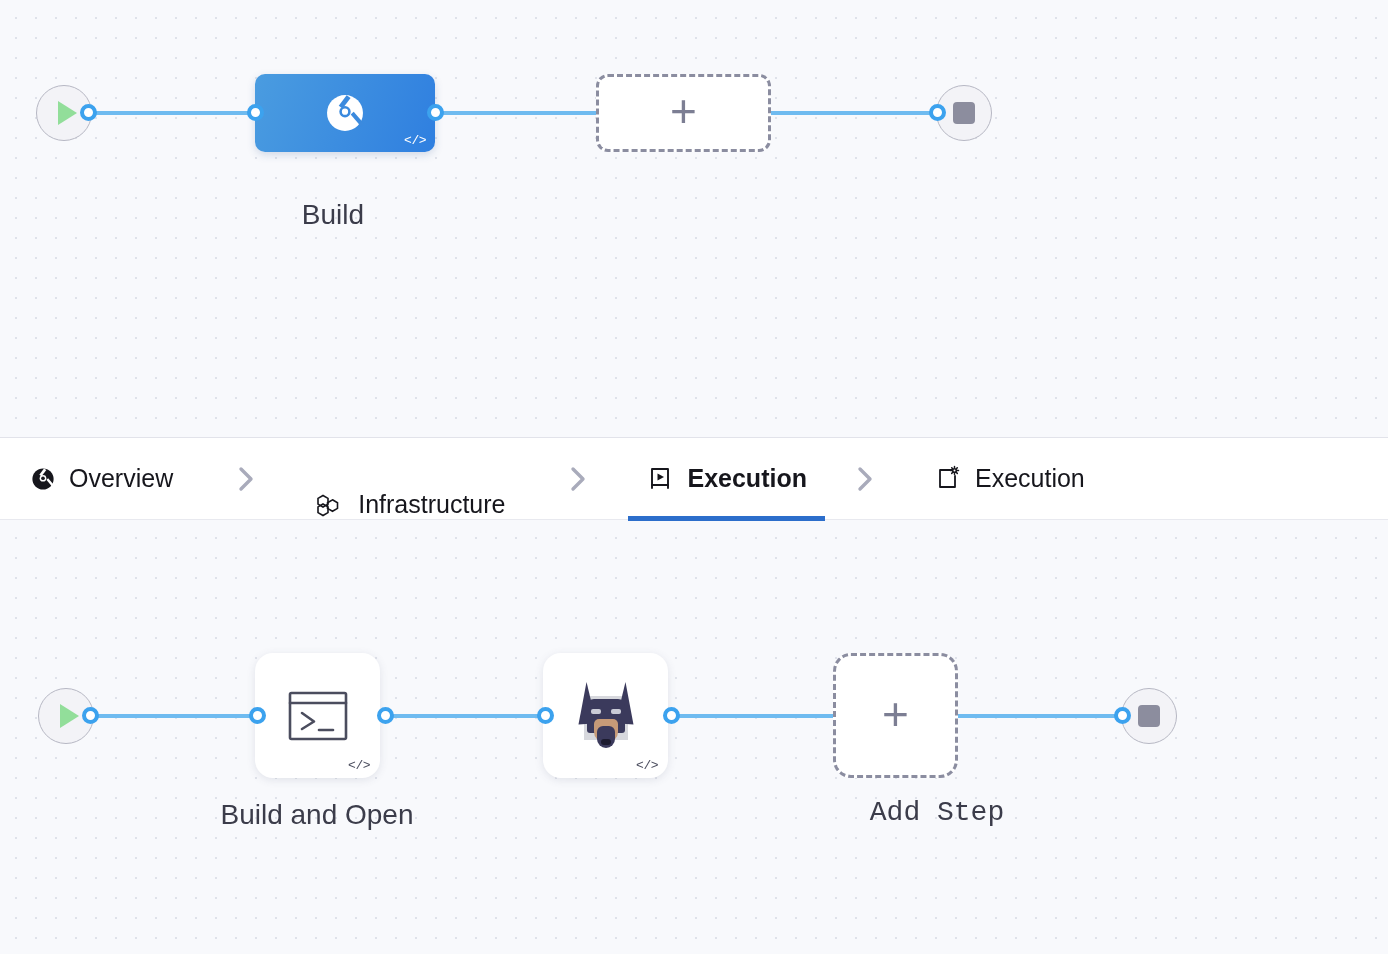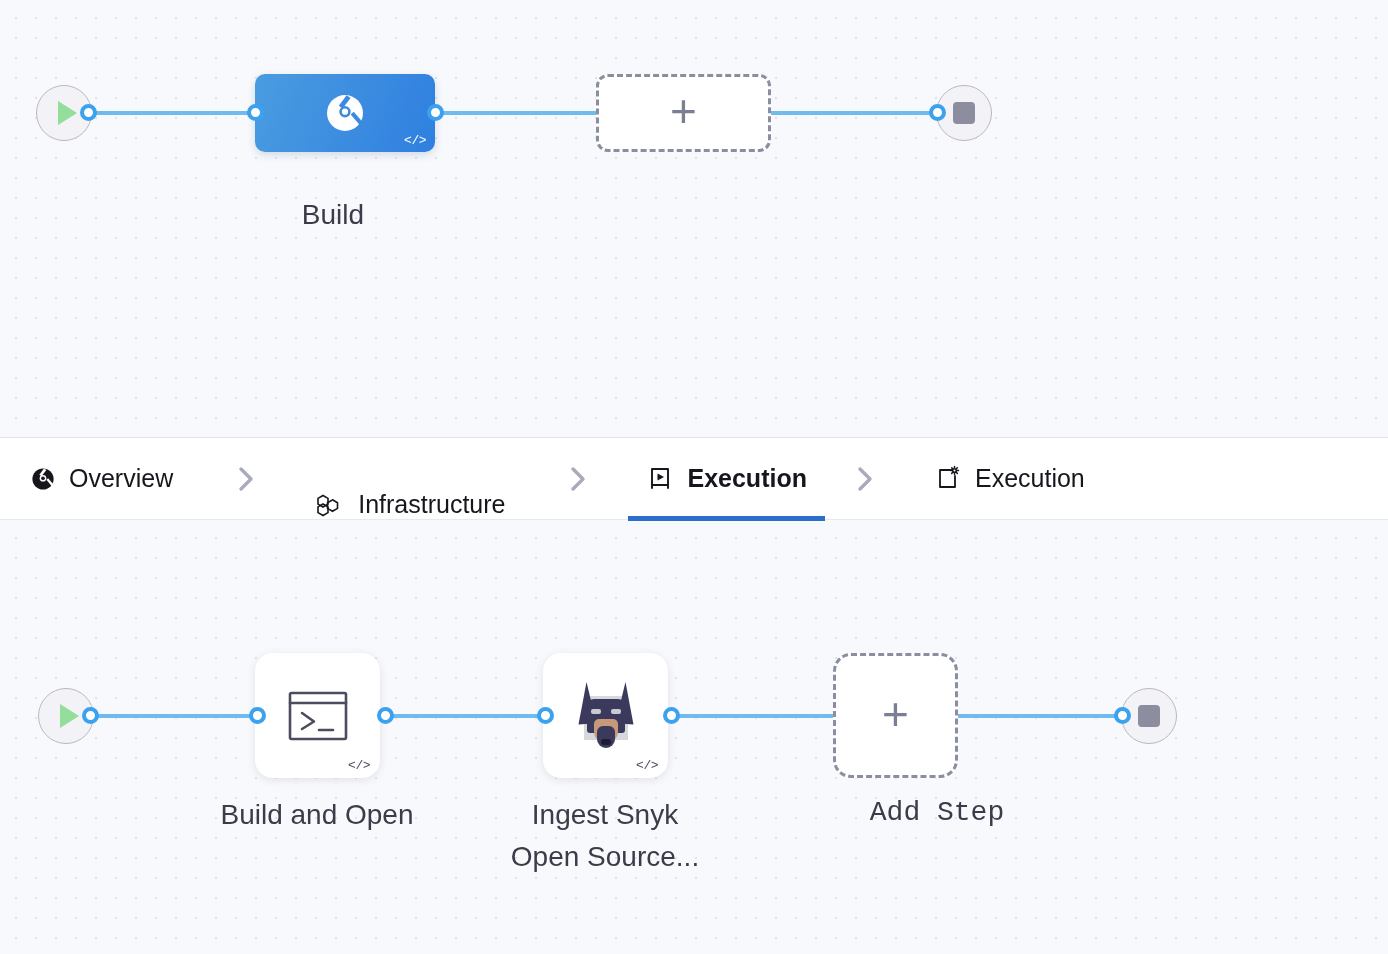--- a/index.html
+++ b/index.html
@@ -404,22 +404,20 @@
         <div class="eye eye-r"></div>
         <div class="muzzle"></div>
         <div class="snout"></div>
         <div class="nose"></div>
       </div>
       <span class="code-badge">&lt;/&gt;</span>
     </div>
     <div class="dot" style="left:537px; top:215px;"></div>
     <div class="dot" style="left:663px; top:215px;"></div>
 
-    <div class="caption" style="left:505px; top:302px; width:200px;">Ingest Snyk
-Open Source...</div>
 
     <div class="add-node add-step-node" style="left:833px; top:161px;">
       <span class="plus-glyph">+</span>
     </div>
     <div class="caption" style="left:837px; top:300px; width:200px;font-family:Liberation Mono, monospace;">Add Step</div>
 
     <div class="terminal" style="left:1121px; top:196px;">
       <div class="stop-sq"></div>
     </div>
     <div class="dot" style="left:1114px; top:215px;"></div>

